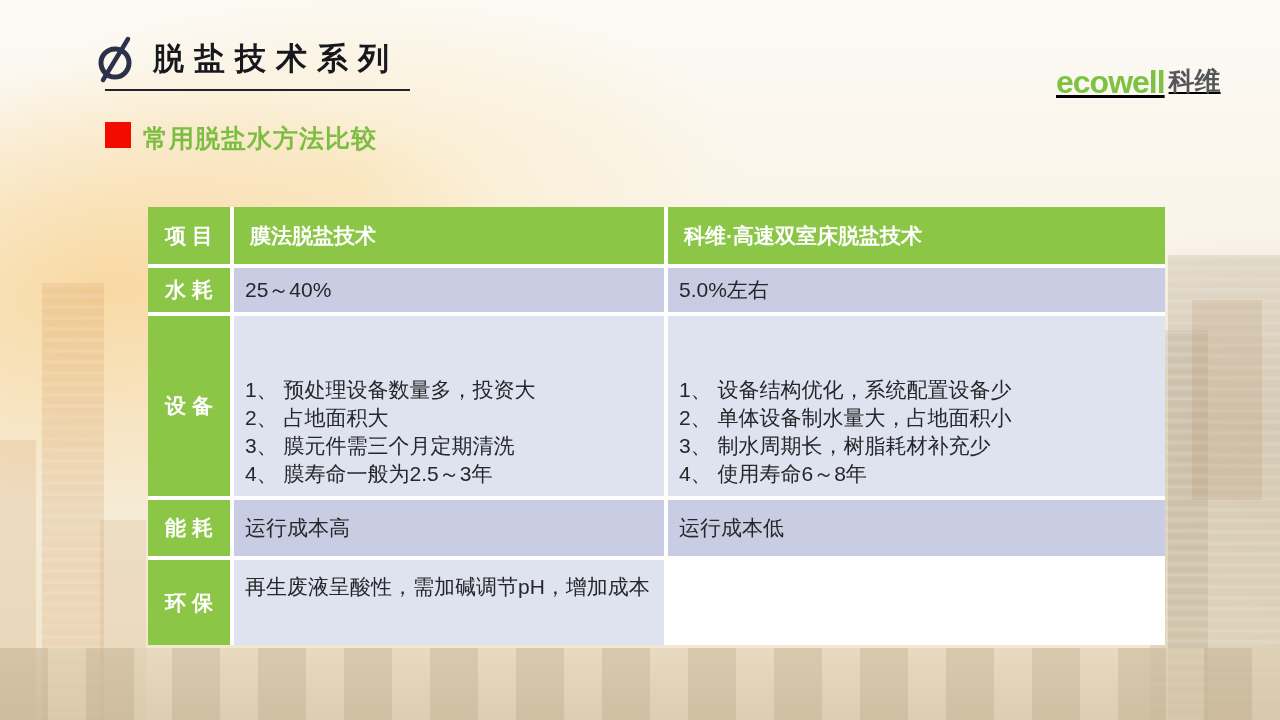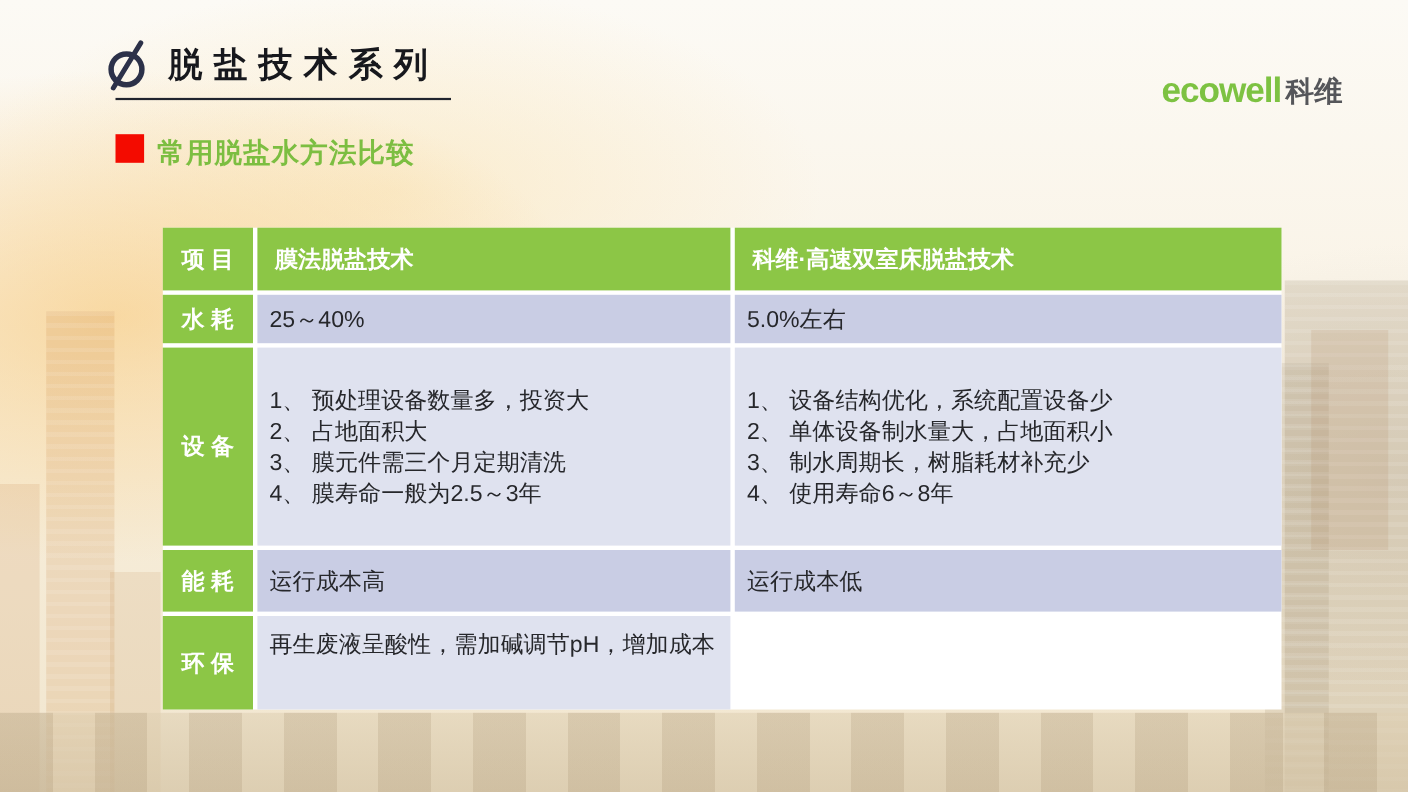--- a/index.html
+++ b/index.html
@@ -40,41 +40,41 @@
       linear-gradient(180deg, rgba(222,207,178,0.55), rgba(214,198,168,0.75));
   }
   
   .hdr{position:absolute;left:95px;top:34px;display:flex;align-items:center;}
   .title-icon{width:42px;height:50px;display:block;}
   .page-title{
     margin-left:16px;font-size:31px;font-weight:bold;color:var(--ink);
     letter-spacing:10px;white-space:nowrap;
   }
   .title-underline{position:absolute;left:105px;top:89px;width:305px;height:2px;background:#20242E;}
-  .logo{position:absolute;left:1056px;top:64px;display:flex;align-items:flex-end;white-space:nowrap;}
+  .logo{position:absolute;left:1056px;top:64px;display:flex;align-items:flex-start;white-space:nowrap;text-decoration:underline;}
   .logo-en{font-size:32px;font-weight:bold;color:var(--logo-green);letter-spacing:-1px;}
   .logo-cn{font-size:26px;font-weight:bold;color:var(--logo-gray);margin-left:4px;}
   
   .section{position:absolute;left:105px;top:122px;display:flex;align-items:flex-start;}
   .red-square{width:26px;height:26px;background:var(--red);flex:0 0 auto;}
   .section-title{margin-left:12px;font-size:25px;font-weight:bold;color:var(--heading-green);letter-spacing:1px;white-space:nowrap;}
   
   .cmp-table{
     position:absolute;left:148px;top:207px;width:1017px;
     display:grid;background:#FFFFFF;gap:4px;
     grid-template-columns:82px 430px 497px;
     grid-template-rows:57px 44px 180px 56px 85px;
   }
   .cell{display:flex;align-items:center;font-size:21px;color:var(--cell-ink);}
   .cell.green{background:var(--green);color:#FFFFFF;font-weight:bold;justify-content:center;}
   .cell.green.lefty{justify-content:flex-start;padding-left:16px;}
   .cell.dark{background:var(--row-dark);}
   .cell.light{background:var(--row-light);}
   .cell.pad{padding-left:11px;padding-right:8px;}
-  .cell.listwrap{align-items:center;}
+  .cell.listwrap{align-items:flex-end;}
   .list{display:flex;flex-direction:column;justify-content:space-around;padding:8px 0 8px 11px;width:100%;}
   .list div{white-space:nowrap;}
   .wrapcell{line-height:44px;align-items:flex-start;padding-top:5px;}
 </style>
 </head>
 <body>
 
 <div class="slide">
 
   <div class="bldg windows-h b-left-tall"></div>

